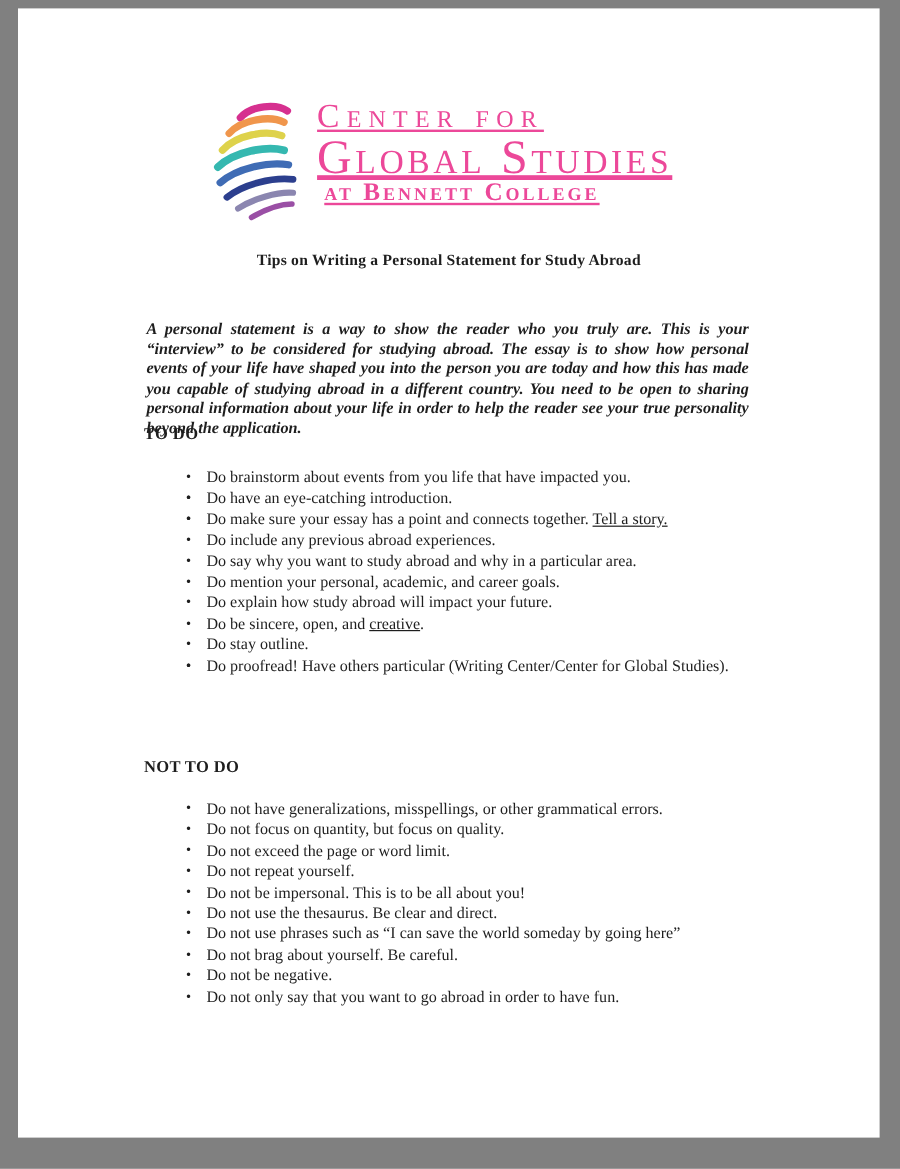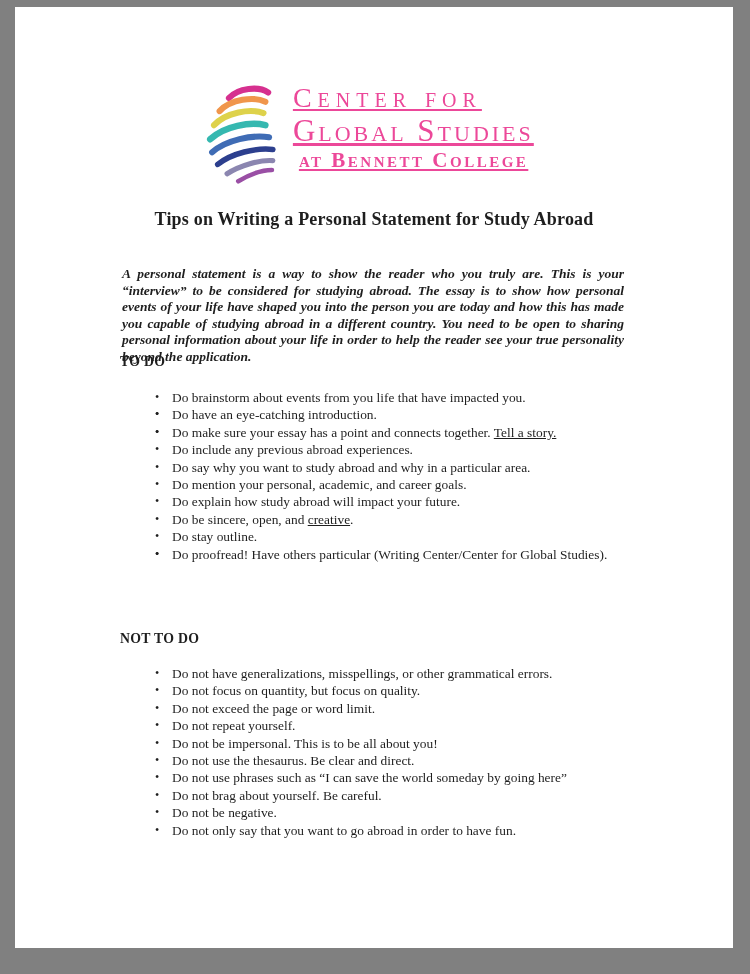--- a/index.html
+++ b/index.html
@@ -30,41 +30,41 @@
   .logo-text { display: flex; flex-direction: column; }
   .logo-line1 {
     font-variant: small-caps;
     font-size: 28px;
     letter-spacing: 6px;
     line-height: 30px;
     white-space: nowrap;
   }
   .logo-line2 {
     font-variant: small-caps;
-    font-size: 31px;
+    font-size: 40px;
     letter-spacing: 3px;
     line-height: 36px;
     white-space: nowrap;
   }
   .logo-line3 {
     font-variant: small-caps;
     font-size: 21px;
     font-weight: bold;
     letter-spacing: 2.5px;
     line-height: 22px;
     white-space: nowrap;
     padding-left: 6px;
   }
   
   .doc-title {
     position: absolute;
     top: 202px; left: 0;
     width: 100%;
     text-align: center;
-    font-size: 18px;
+    font-size: 13px;
     font-weight: bold;
     letter-spacing: 0.2px;
   }
   
   .intro {
     position: absolute;
     top: 232px; left: 107px;
     width: 502px;
     font-size: 13.5px;
     font-weight: bold;

